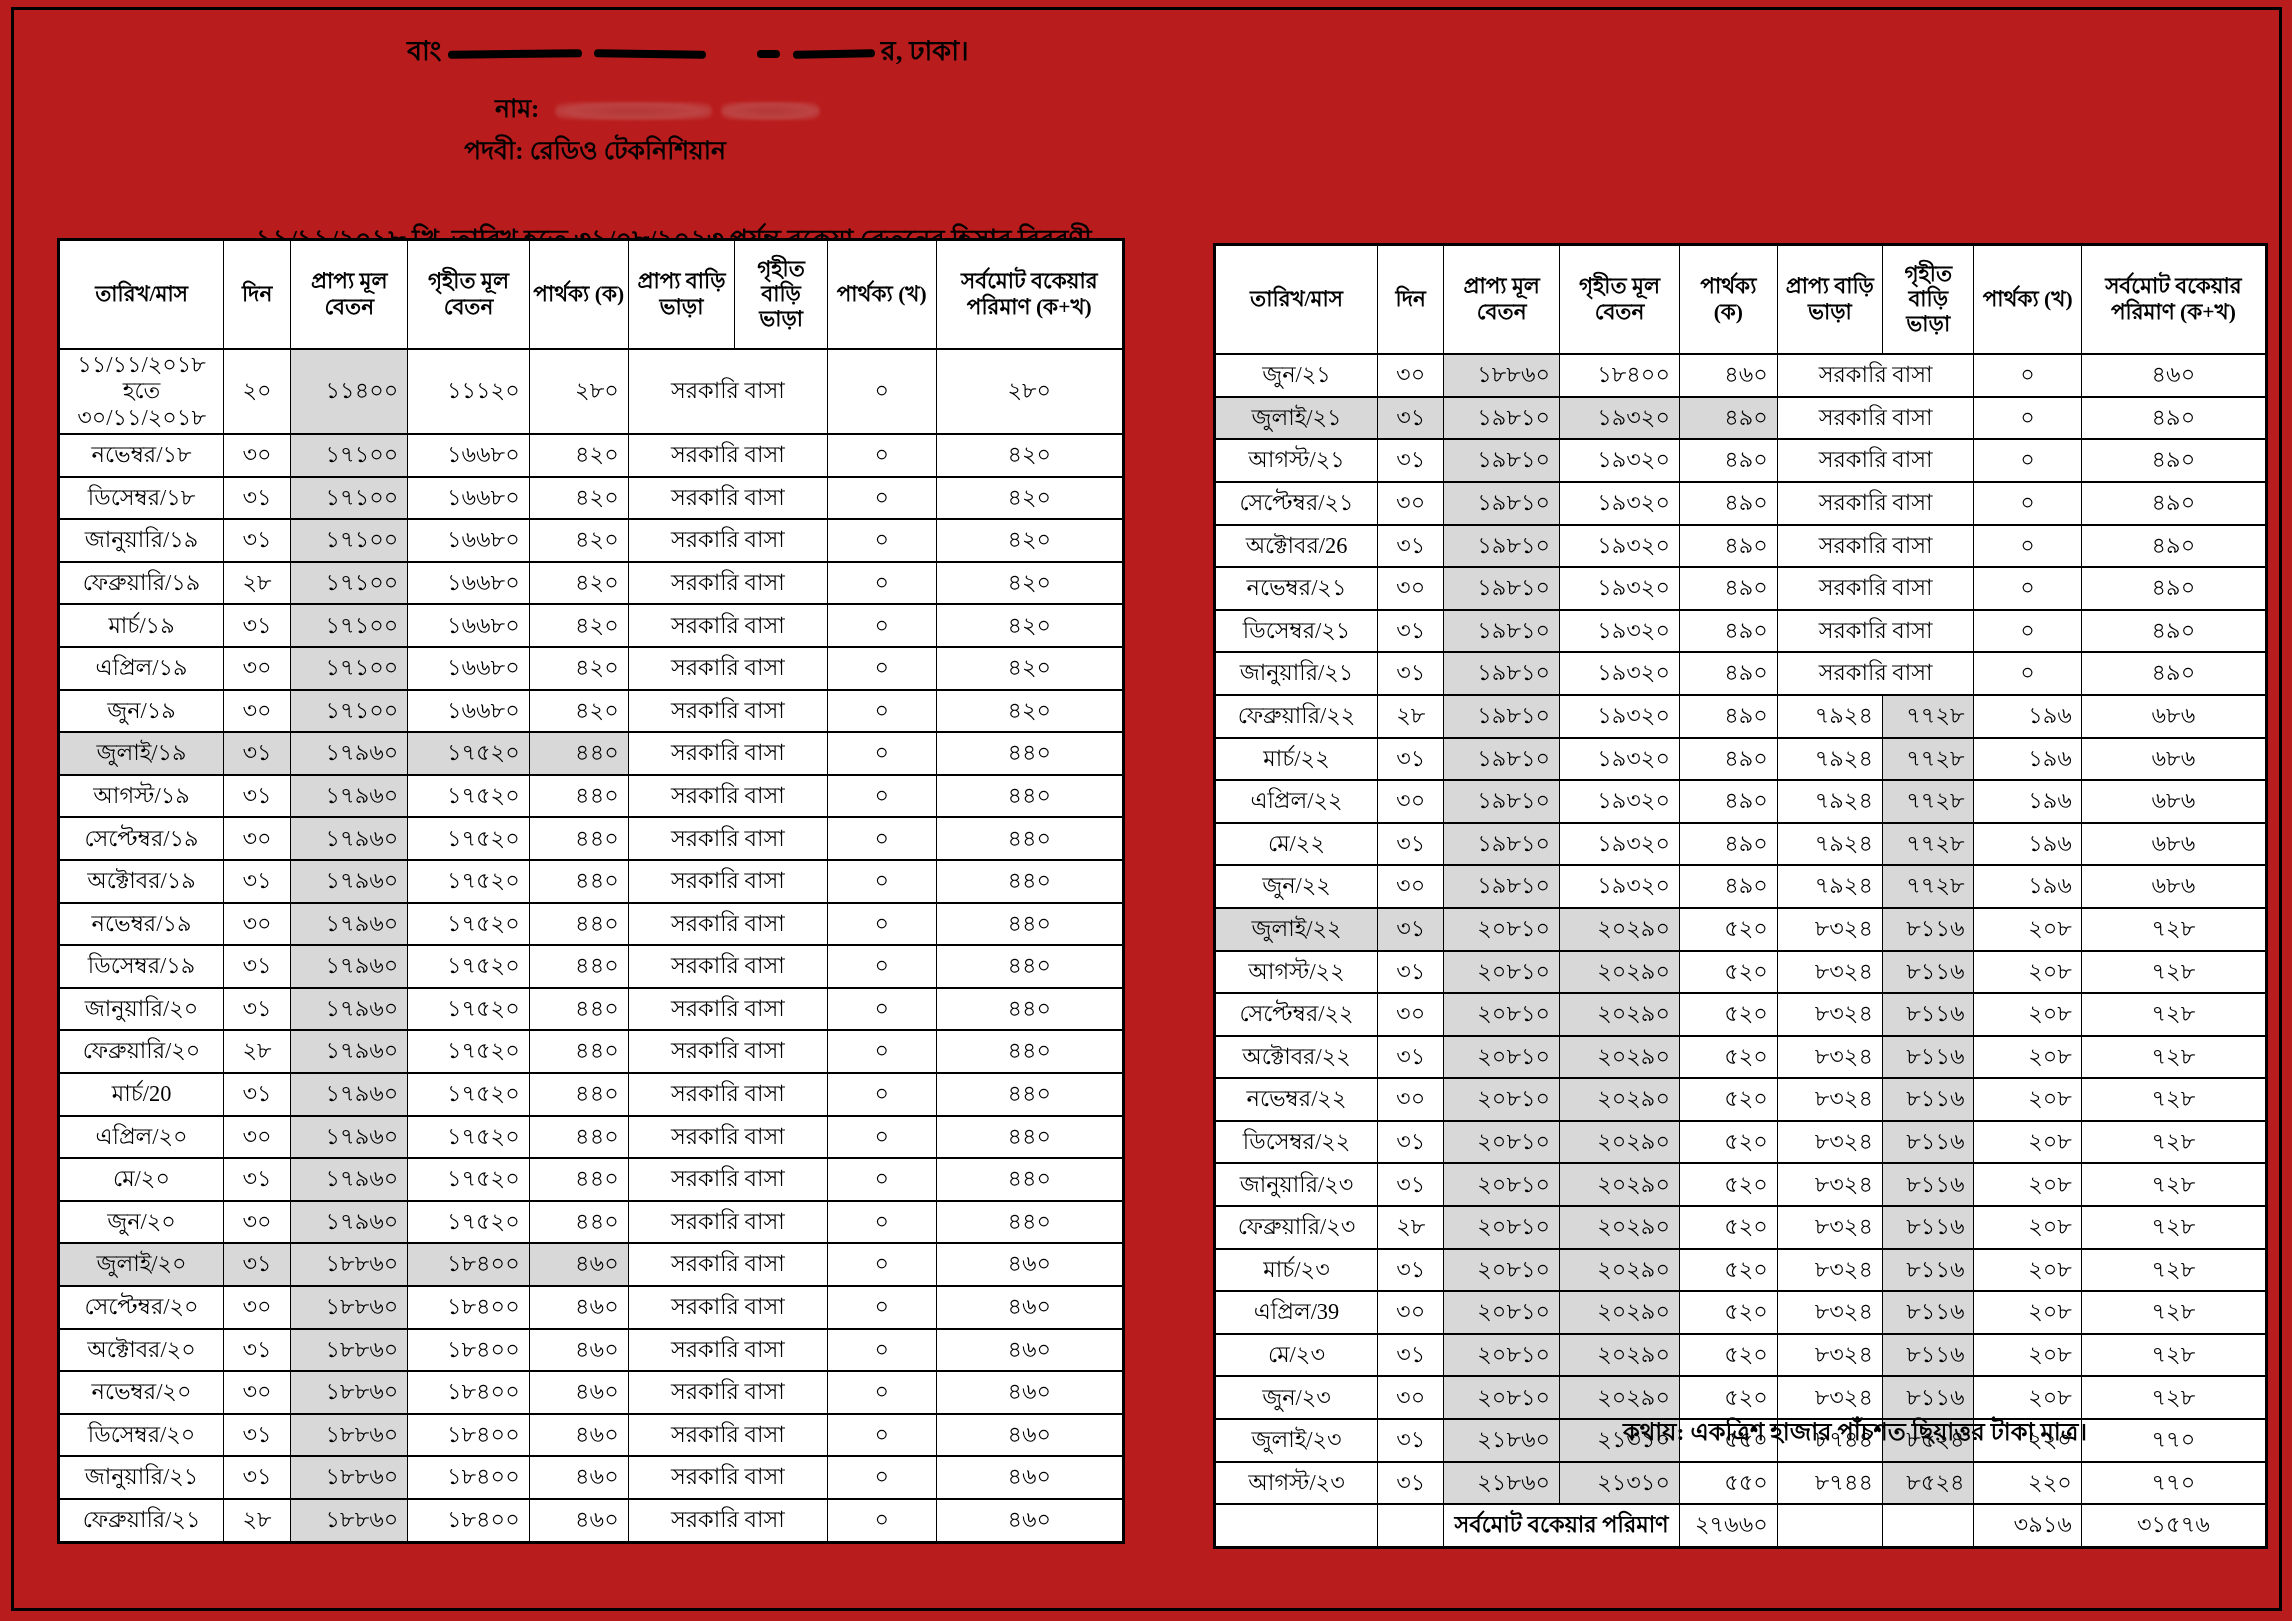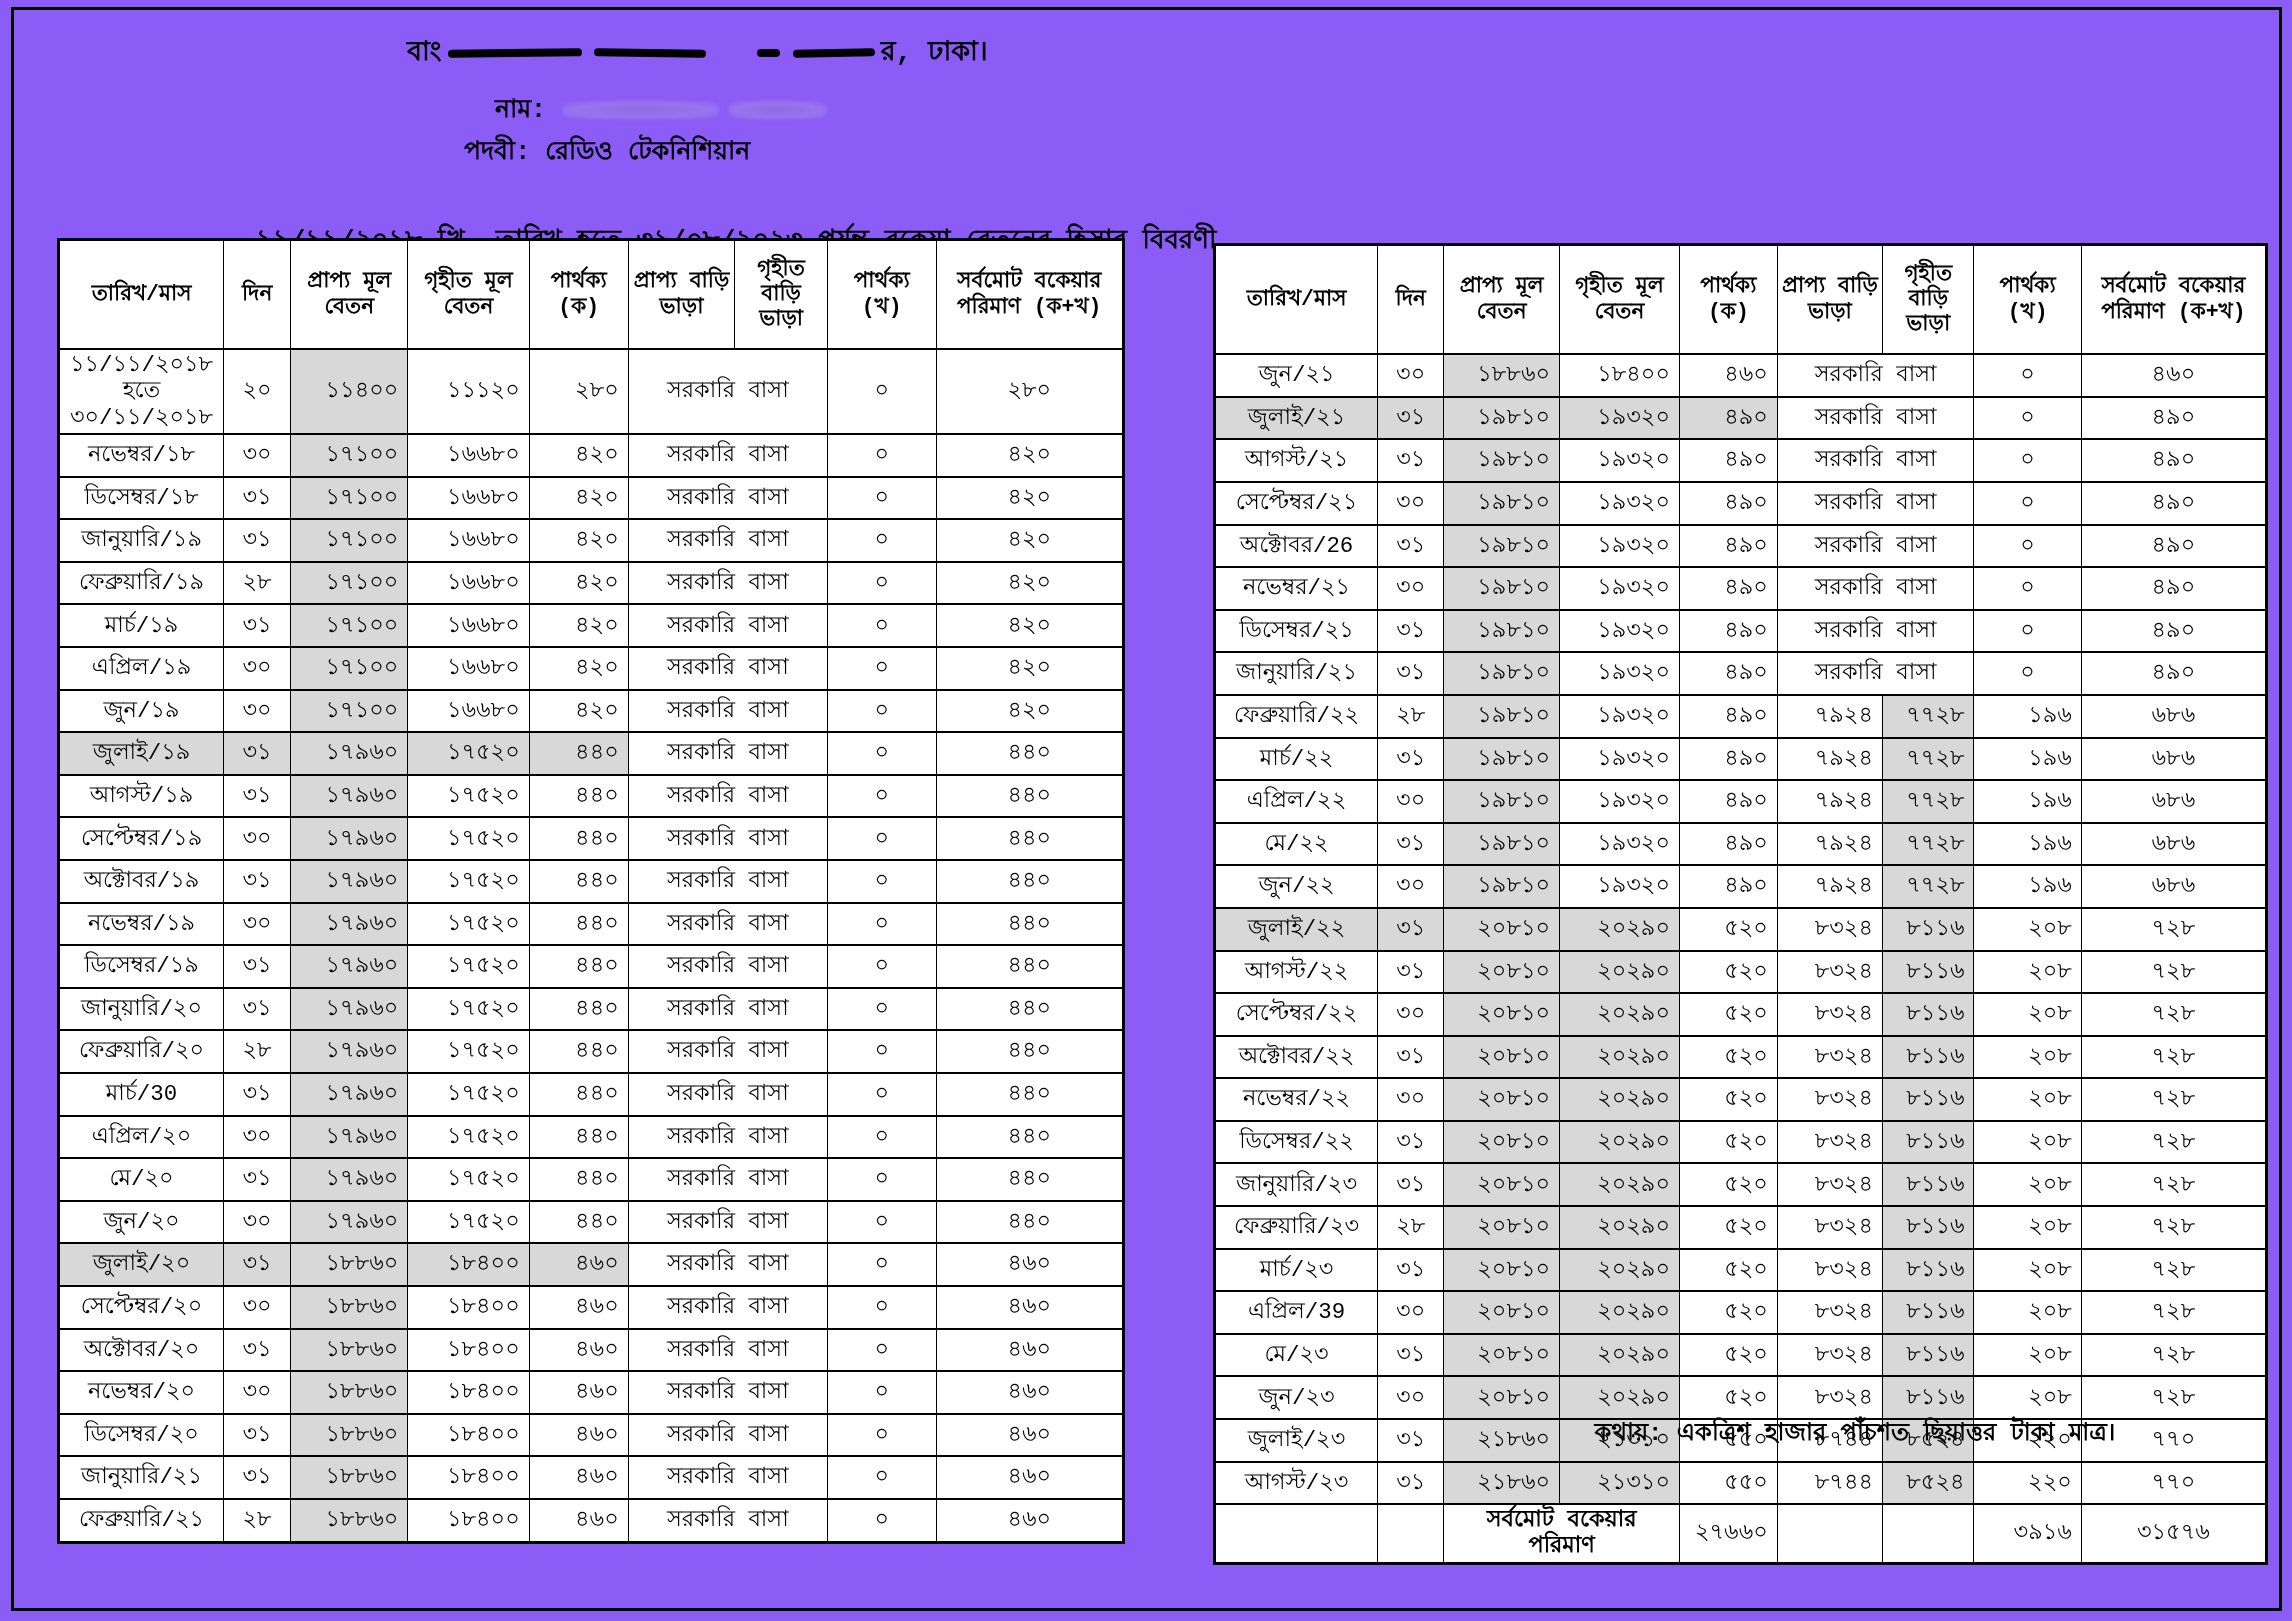--- a/index.html
+++ b/index.html
@@ -1,20 +1,20 @@
 <!DOCTYPE html>
 <html style="font-size:14.3px"><head>
 <meta charset="utf-8">
 <style>
   html,body{margin:0;padding:0;background:#e8e8e8;}
   .sheet{
     position:relative;
     width:2293px;height:1622px;
-    background:#8b5cf6;
-    font-family:Liberation Mono, monospace;
+    background:#b91c1c;
+    font-family:Liberation Serif, serif;
     color:#000;
     overflow:hidden;
   }
   .frame{
     position:absolute;
     left:10.7px;top:7.2px;right:10.7px;bottom:10.7px;
     border:3.6px solid #000;
     pointer-events:none;
   }
   
@@ -278,21 +278,21 @@
             <td>ফেব্রুয়ারি/২০</td>
             <td>২৮</td>
             <td class="num shaded">১৭৯৬০</td>
             <td class="num">১৭৫২০</td>
             <td class="num">৪৪০</td>
             <td colspan="2">সরকারি বাসা</td>
             <td>০</td>
             <td>৪৪০</td>
           </tr>
           <tr>
-            <td>মার্চ/30</td>
+            <td>মার্চ/20</td>
             <td>৩১</td>
             <td class="num shaded">১৭৯৬০</td>
             <td class="num">১৭৫২০</td>
             <td class="num">৪৪০</td>
             <td colspan="2">সরকারি বাসা</td>
             <td>০</td>
             <td>৪৪০</td>
           </tr>
           <tr>
             <td>এপ্রিল/২০</td>

